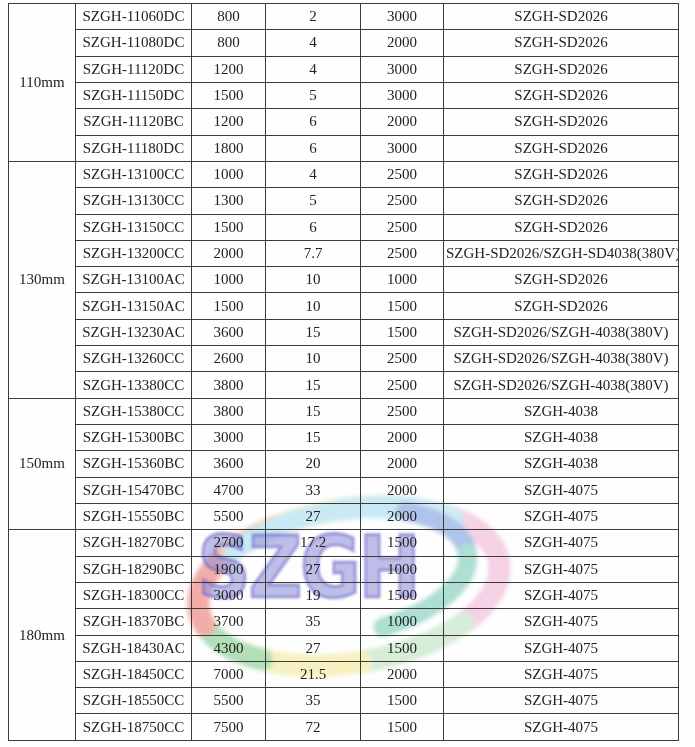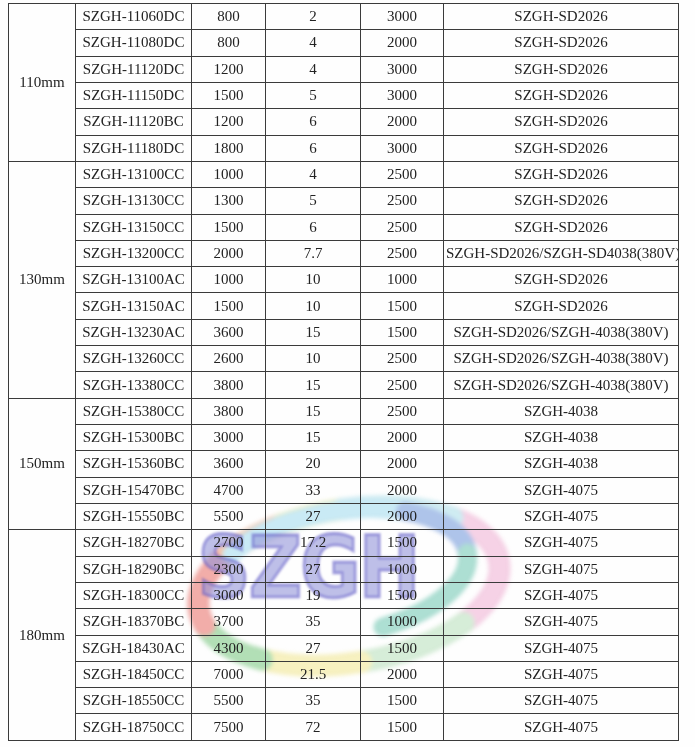--- a/index.html
+++ b/index.html
@@ -245,21 +245,21 @@
         <tr>
           <td rowspan="8">180mm</td>
           <td>SZGH-18270BC</td>
           <td>2700</td>
           <td>17.2</td>
           <td>1500</td>
           <td>SZGH-4075</td>
         </tr>
         <tr>
           <td>SZGH-18290BC</td>
-          <td>2300</td>
+          <td>1900</td>
           <td>27</td>
           <td>1000</td>
           <td>SZGH-4075</td>
         </tr>
         <tr>
           <td>SZGH-18300CC</td>
           <td>3000</td>
           <td>19</td>
           <td>1500</td>
           <td>SZGH-4075</td>

